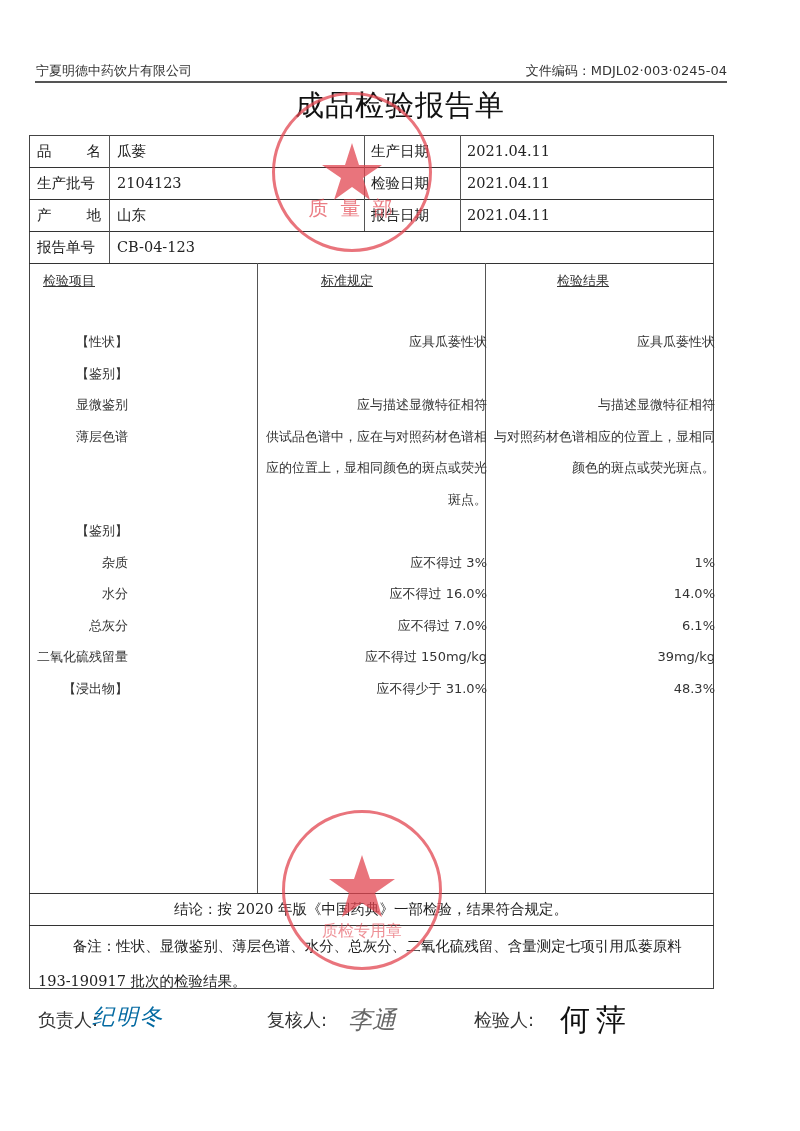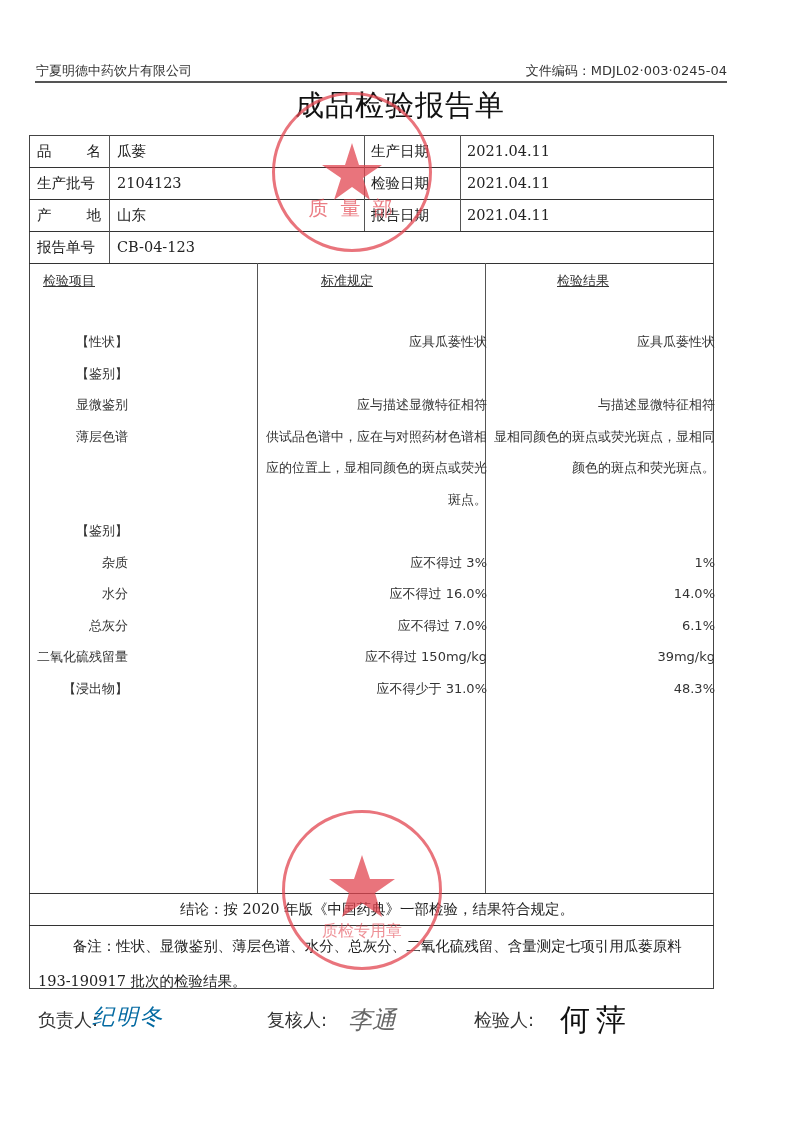--- a/index.html
+++ b/index.html
@@ -38,21 +38,21 @@
       font-family: "DejaVu Sans", "Liberation Sans", sans-serif;
     }
     .body-text {
       position: absolute; font-size: 13px; line-height: 31.5px; color: #333;
       font-family: "DejaVu Sans", "Liberation Sans", sans-serif;
       text-align: right;
     }
     .wrap { white-space: normal; width: 222px; }
     .conclusion {
       position: absolute; left: 29px; width: 684px; top: 893px; height: 32px;
-      text-align: center; line-height: 32px; font-size: 14.5px; padding-left: 6px;
+      text-align: center; line-height: 32px; font-size: 14.5px;
     }
     .remark {
       position: absolute; left: 38px; width: 670px; top: 929px;
       font-size: 14.5px; line-height: 35px; text-indent: 2.4em;
     }
     .sig-label {
       position: absolute; top: 1008px; font-size: 18px; color: #333;
       font-family: "DejaVu Sans", "Liberation Sans", sans-serif;
     }
     .sig {
@@ -140,21 +140,21 @@
   <div>应不得过 16.0%</div>
   <div>应不得过 7.0%</div>
   <div>应不得过 150mg/kg</div>
   <div>应不得少于 31.0%</div>
 </div>
 
 <div class="body-text" style="left:493px; top:326px;">
   <div>应具瓜蒌性状</div>
   <div style="height:31.5px;"></div>
   <div>与描述显微特征相符</div>
-  <div class="wrap" style="height:94.5px;">显相同颜色的斑点或荧光斑点，显相同颜色的斑点和荧光斑点。</div>
+  <div class="wrap" style="height:94.5px;">与对照药材色谱相应的位置上，显相同颜色的斑点或荧光斑点。</div>
   <div style="height:31.5px;"></div>
   <div>1%</div>
   <div>14.0%</div>
   <div>6.1%</div>
   <div>39mg/kg</div>
   <div>48.3%</div>
 </div>
 
 <div class="conclusion">结论：按 2020 年版《中国药典》一部检验，结果符合规定。</div>
 <div class="remark">备注：性状、显微鉴别、薄层色谱、水分、总灰分、二氧化硫残留、含量测定七项引用瓜蒌原料 193-190917 批次的检验结果。</div>

